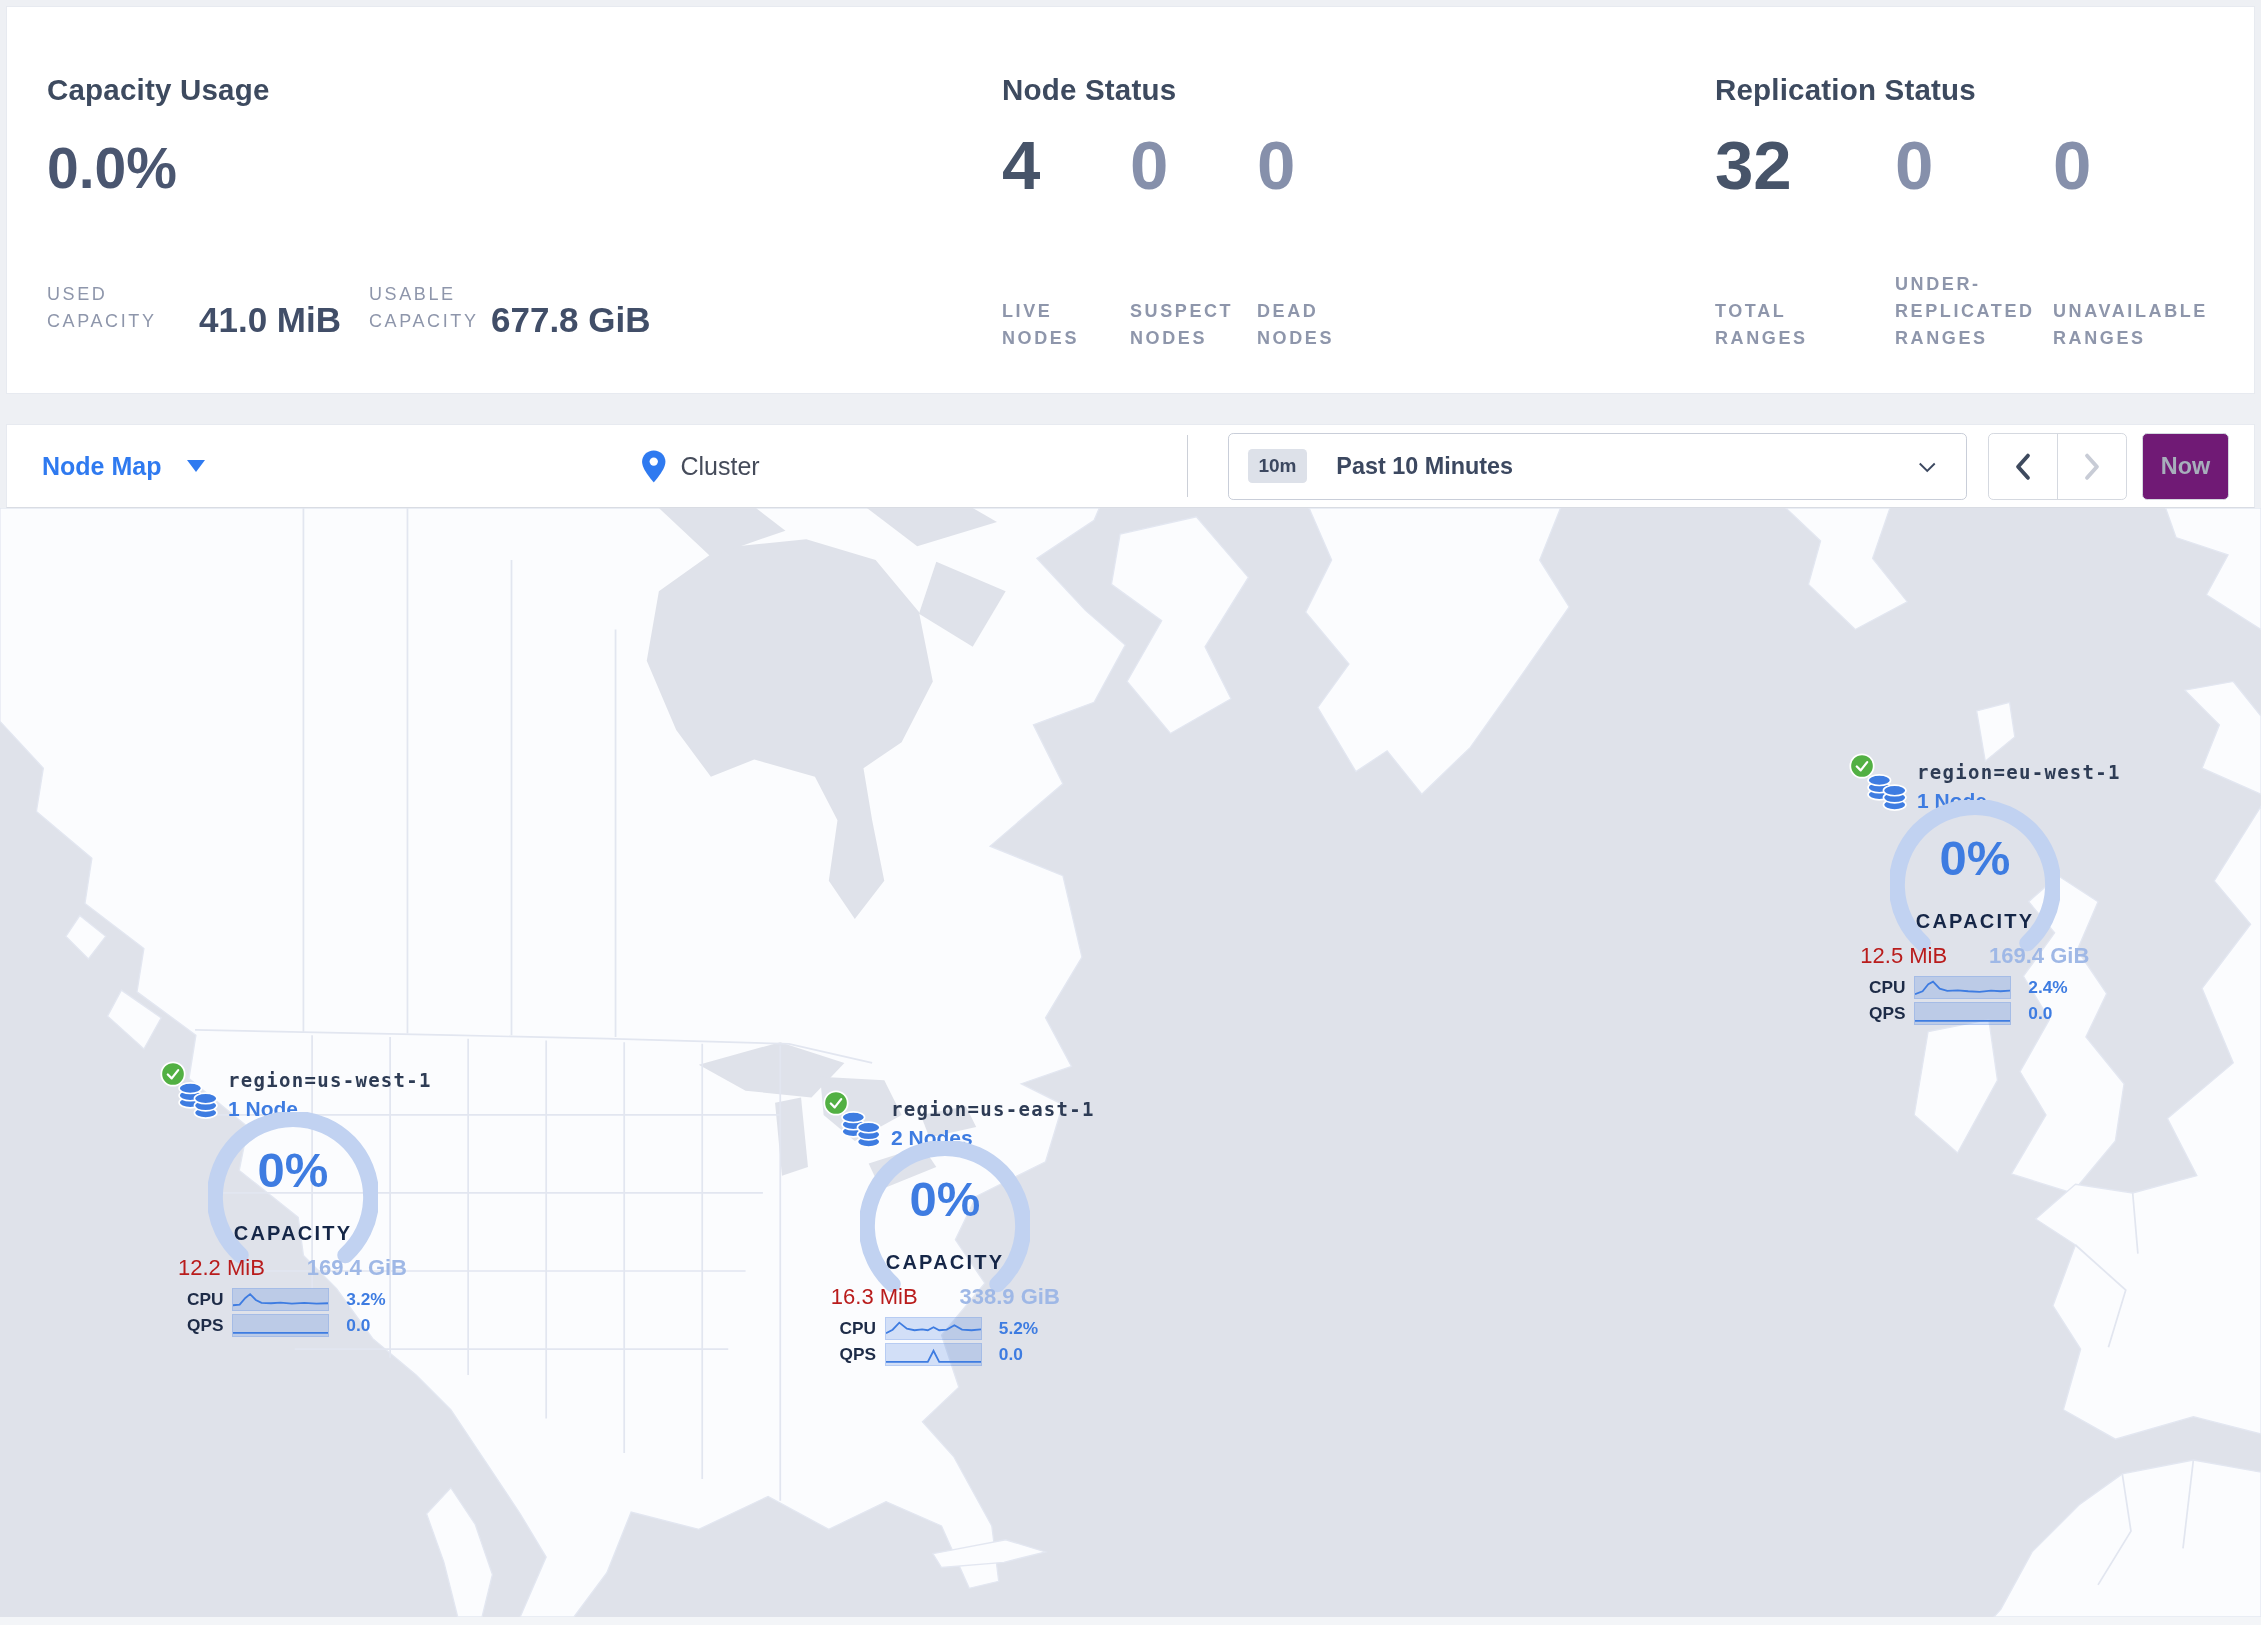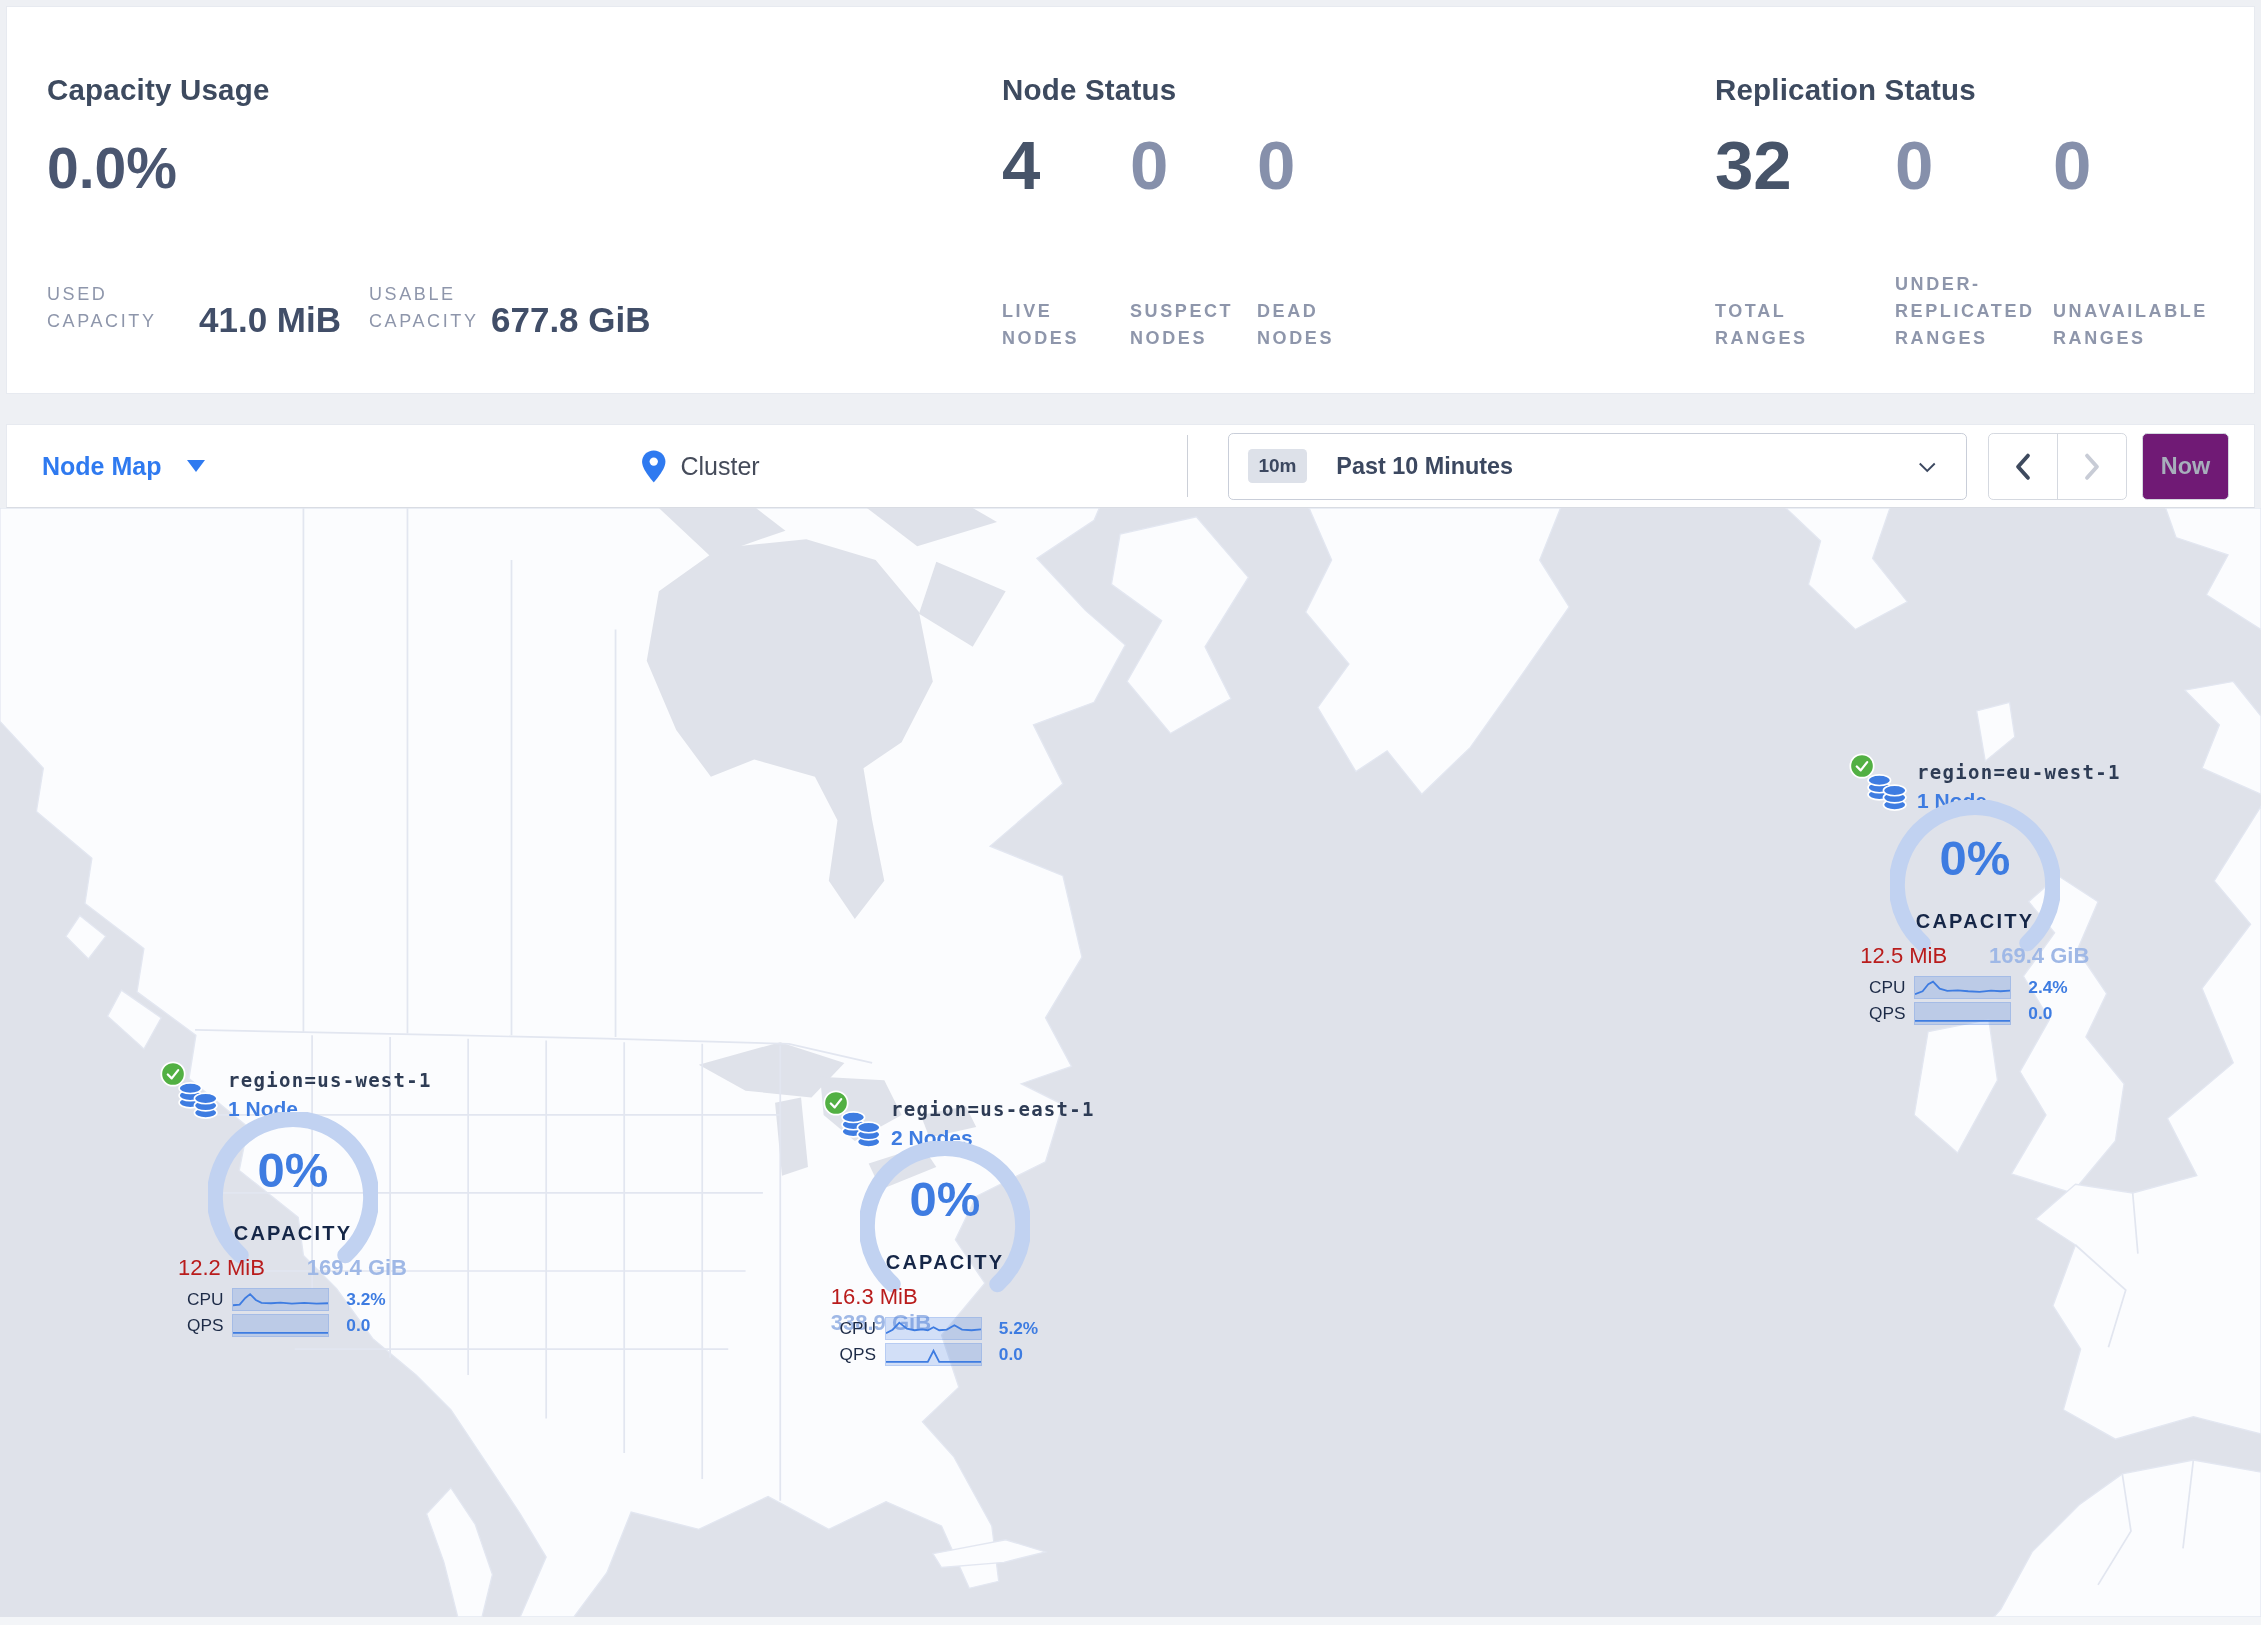--- a/index.html
+++ b/index.html
@@ -100,35 +100,35 @@
     font-size:19px;font-weight:700;color:#2e3c55;letter-spacing:1.3px;
   }
   .node-count{margin-top:5.2px;font-size:21px;font-weight:700;color:#3e7ce1;}
   .gauge-svg{position:absolute;width:170px;height:170px;}
   .gauge-pct{position:absolute;width:170px;text-align:center;font-size:49px;font-weight:700;color:#3e7ce1;}
   .gauge-cap{position:absolute;width:170px;text-align:center;font-size:20px;font-weight:700;color:#152647;letter-spacing:2.2px;}
   .gauge-values{position:absolute;width:229px;display:flex;justify-content:space-between;}
   .g-used{font-size:22px;font-weight:400;color:#b91c1c;white-space:nowrap;}
   .g-usable{font-size:22px;font-weight:600;color:#9fb8e6;white-space:nowrap;}
   .stat-row{position:absolute;display:flex;align-items:center;}
-  .stat-row .lbl{width:45px;font-size:17.3px;font-weight:400;color:#1d2b47;}
+  .stat-row .lbl{width:45px;font-size:17.3px;font-weight:700;color:#1d2b47;}
   .spark{width:95px;height:21px;background:rgba(62,124,225,0.22);border:0.9px solid rgba(62,124,225,0.18);box-sizing:content-box;}
   .stat-row .val{margin-left:17.3px;font-size:17.3px;font-weight:700;color:#3e7ce1;white-space:nowrap;}
   
   .marker .gauge-svg{left:48px;top:53px;}
   .m-us-east .gauge-svg{left:37px;top:53px;}
   .m-eu-west .gauge-svg{left:41px;top:49px;}
   .marker .gauge-pct{left:48px;top:83px;}
   .m-us-east .gauge-pct{left:37px;top:83px;}
   .m-eu-west .gauge-pct{left:41px;top:79px;}
   .marker .gauge-cap{left:48px;top:163px;}
   .m-us-east .gauge-cap{left:37px;top:163px;}
   .m-eu-west .gauge-cap{left:41px;top:159px;}
   .marker .gauge-values{left:18px;top:196px;}
-  .m-us-east .gauge-values{left:7.8px;top:196px;flex-direction:column;}
+  .m-us-east .gauge-values{left:7.8px;top:196px;}
   .m-eu-west .gauge-values{left:11.3px;top:192px;}
   .marker .row-cpu{left:27px;top:229px;}
   .marker .row-qps{left:27px;top:255px;}
   .m-us-east .row-cpu{left:16.5px;top:229px;}
   .m-us-east .row-qps{left:16.5px;top:255px;}
   .m-eu-west .row-cpu{left:20px;top:225px;}
   .m-eu-west .row-qps{left:20px;top:251px;}
 </style>
 </head>
 <body>

